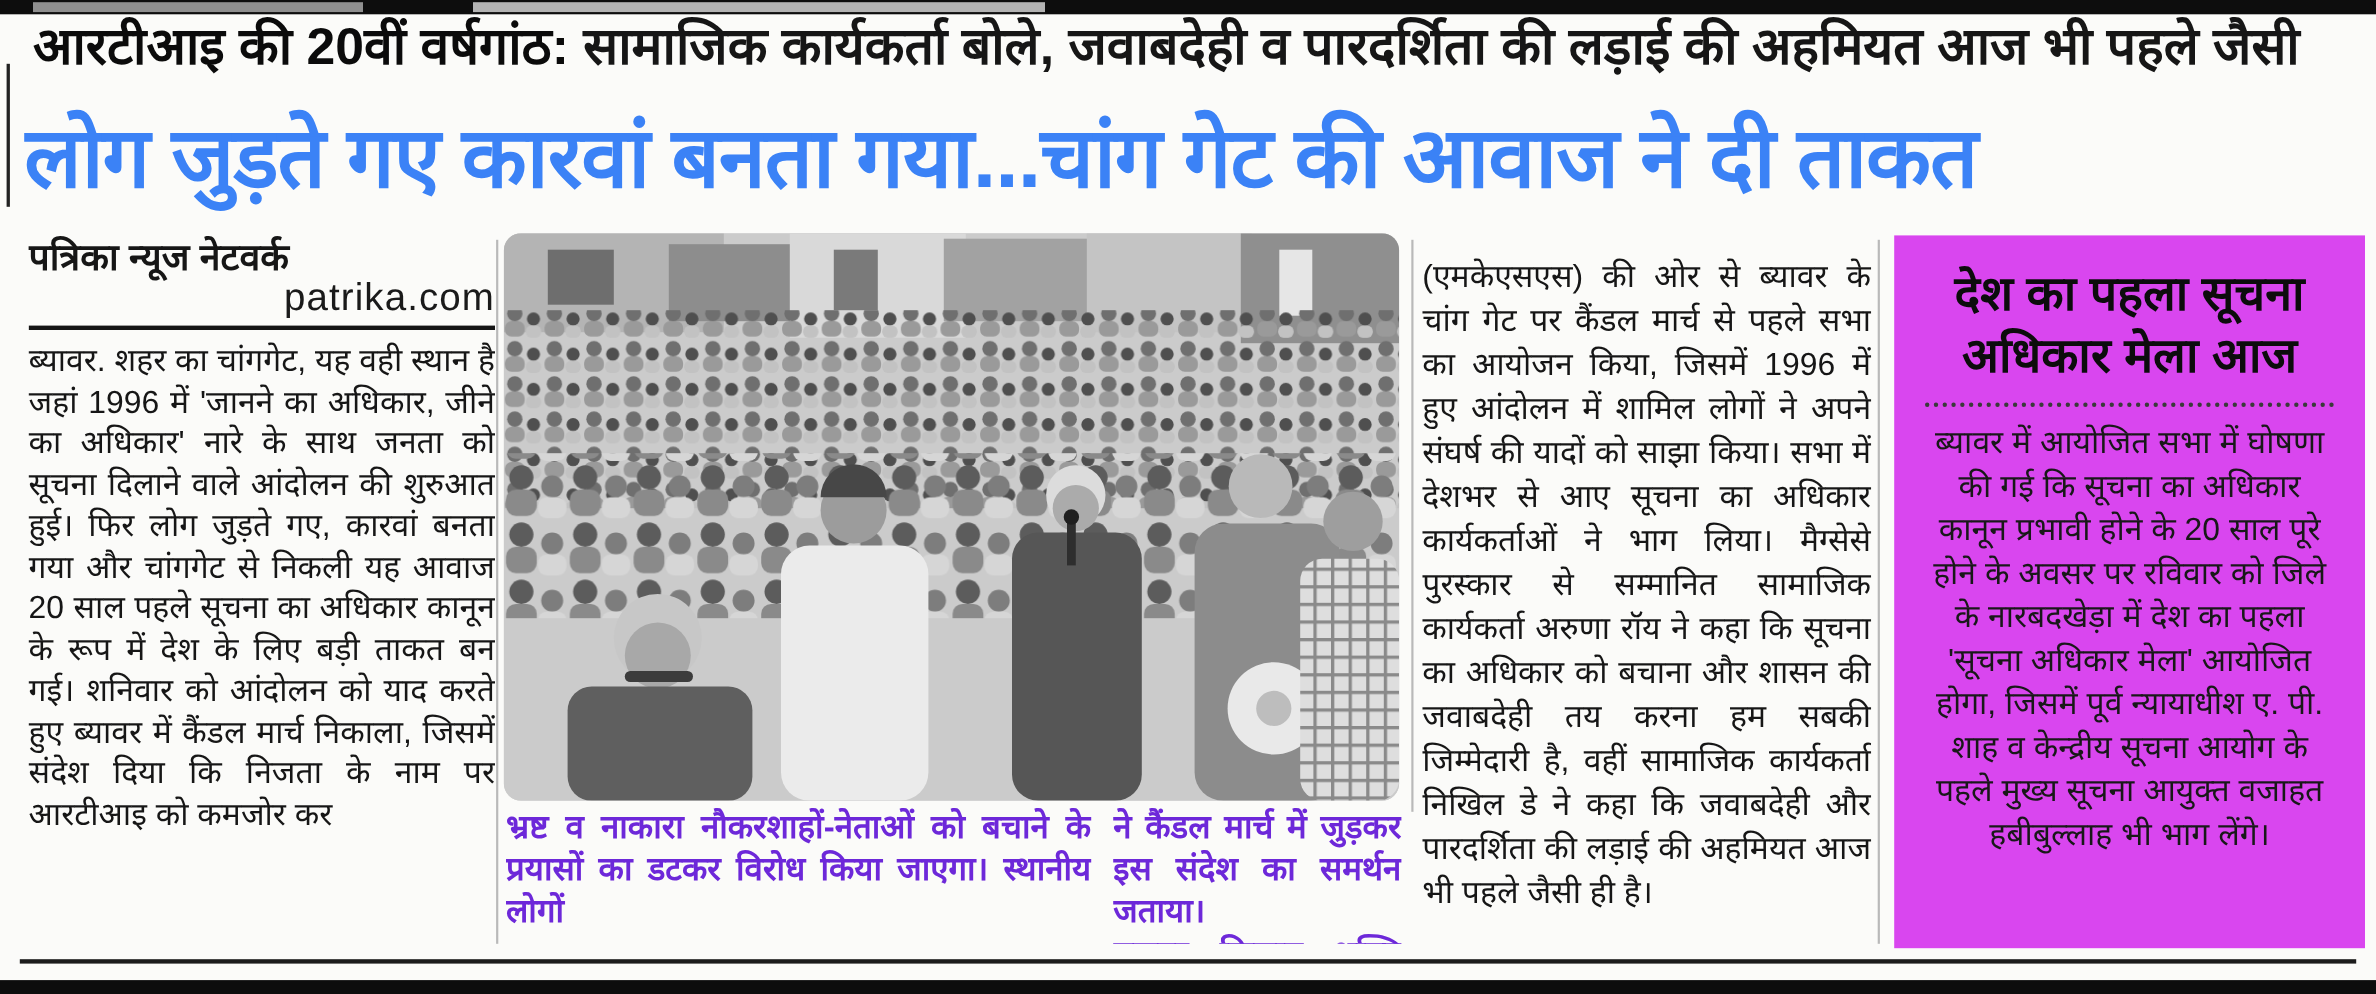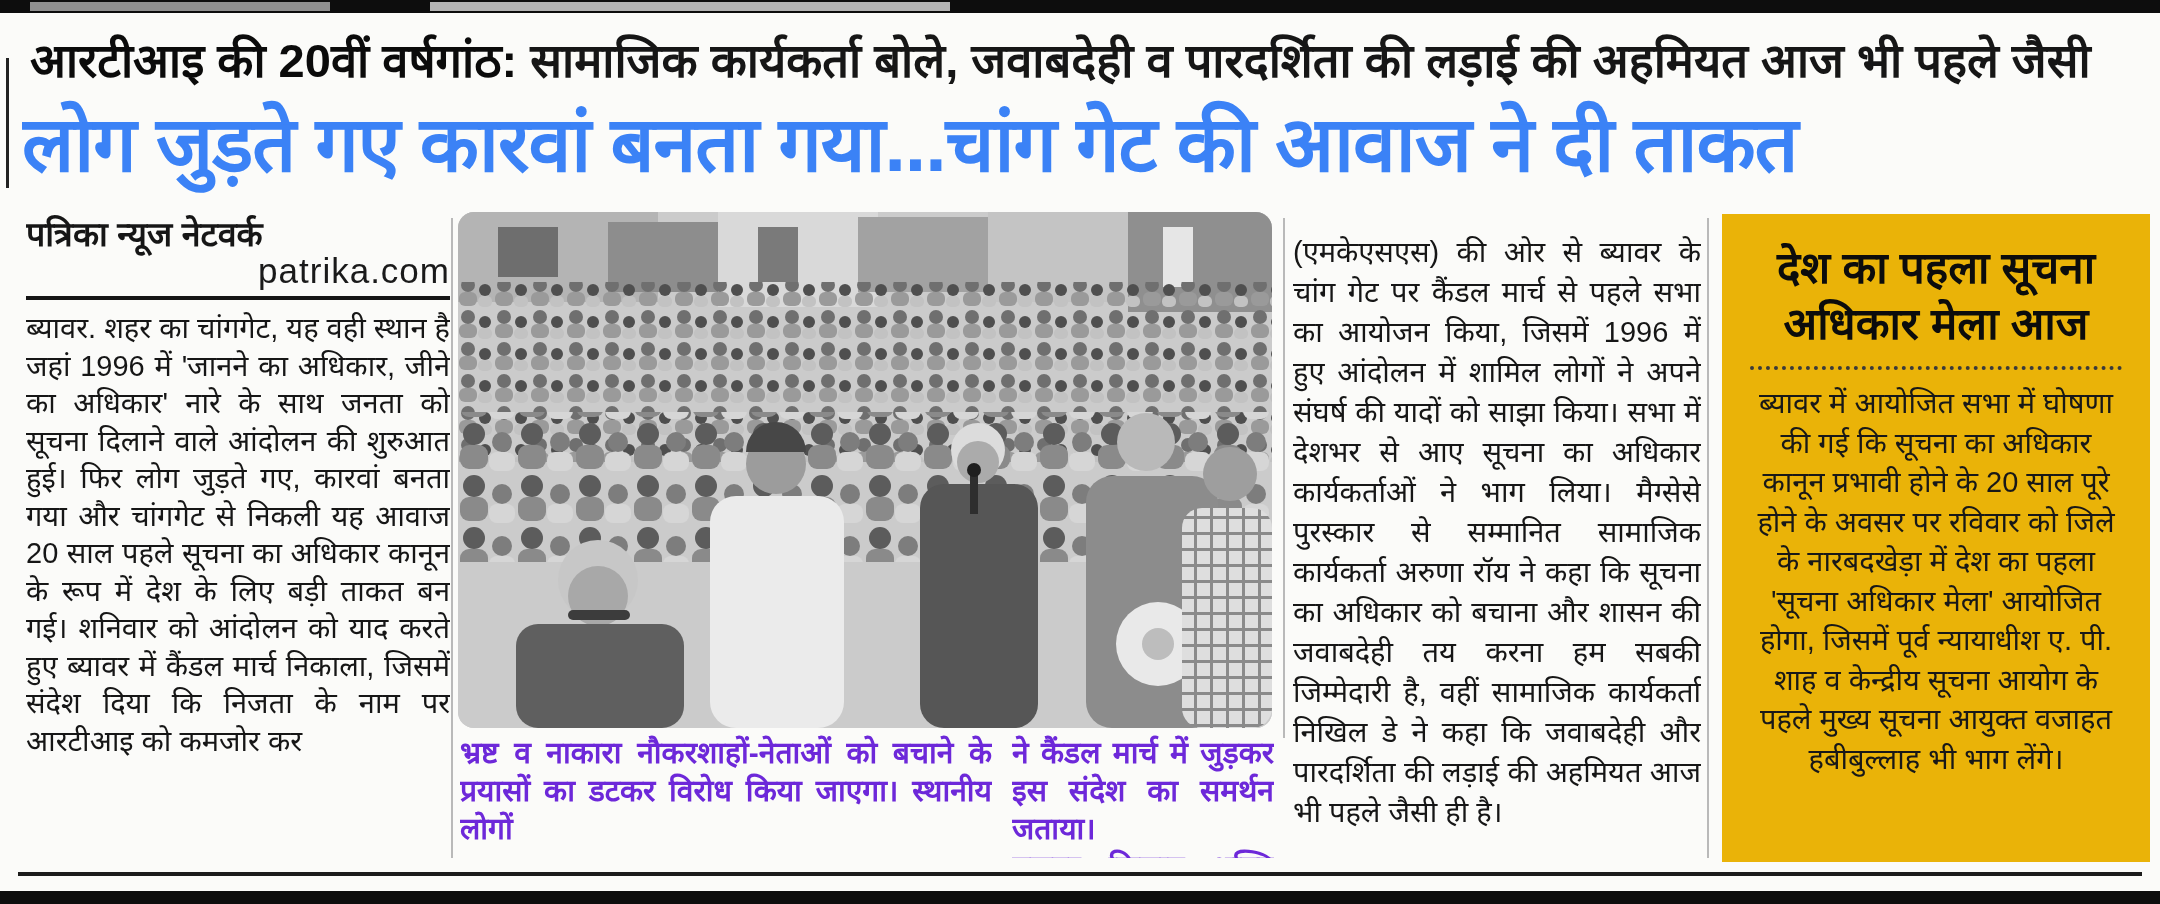--- a/index.html
+++ b/index.html
@@ -14,21 +14,21 @@
   .top-edge-seg2{position:absolute;left:430px;top:2px;width:520px;height:9px;background:#b3b3b3;}
   .bottom-edge-bar{position:absolute;left:0;top:891px;width:2160px;height:13px;background:#0d0d0d;}
   .bottom-rule{position:absolute;left:18px;top:872px;width:2124px;height:4px;background:#1c1c1c;}
   .left-hairline{position:absolute;left:6px;top:58px;width:3px;height:130px;background:#222;}
   .vsep{position:absolute;top:218px;width:2px;height:640px;background:#b9b9b9;}
   .vsep.s1{left:451px;}
   .vsep.s2{left:1283px;height:520px;}
   .vsep.s3{left:1707px;}
   
   .kicker{
-    position:absolute;left:30px;top:28px;width:2120px;height:66px;
+    position:absolute;left:30px;top:9px;width:2120px;height:66px;
     font-size:47px;line-height:66px;white-space:nowrap;overflow:hidden;
     font-family:"Liberation Sans","DejaVu Sans",sans-serif;color:#0b0b0b;
   }
   .kicker .lead{font-weight:700;}
   .kicker .rest{font-weight:700;color:#161616;}
   .headline{
     position:absolute;left:22px;top:92px;width:2130px;height:108px;
     font-size:77px;line-height:104px;font-weight:700;letter-spacing:-1px;
     white-space:nowrap;overflow:hidden;color:#3b82f6;
     font-family:"Liberation Sans","DejaVu Sans",sans-serif;
@@ -51,21 +51,21 @@
   .photo svg{display:block;}
   
   .caption{position:absolute;top:734px;font-weight:700;font-size:30px;line-height:38px;
            text-align:justify;color:#6d28d9;font-family:"Liberation Sans","DejaVu Sans",sans-serif;}
   .capA{left:460px;width:532px;height:124px;overflow:hidden;}
   .capB{left:1012px;width:262px;height:124px;overflow:hidden;}
   .capB .p2{text-align:justify;text-align-last:justify;}
   
   .sidebar{
     position:absolute;left:1722px;top:214px;width:428px;height:648px;
-    background:#eab308;box-sizing:border-box;padding:26px 26px 20px 26px;overflow:hidden;
+    background:#d946ef;box-sizing:border-box;padding:26px 26px 20px 26px;overflow:hidden;
     font-family:"Liberation Sans","DejaVu Sans",sans-serif;
   }
   .sidebar-title{
     font-weight:700;font-size:44px;line-height:56px;text-align:center;color:#0c0c0c;
   }
   .sidebar-dotted{border:none;border-top:4px dotted #3a3a3a;margin:14px 2px 14px 2px;}
   .sidebar-body{font-size:29px;line-height:39.5px;text-align:center;color:#181818;}
 </style>
 </head>
 <body>

